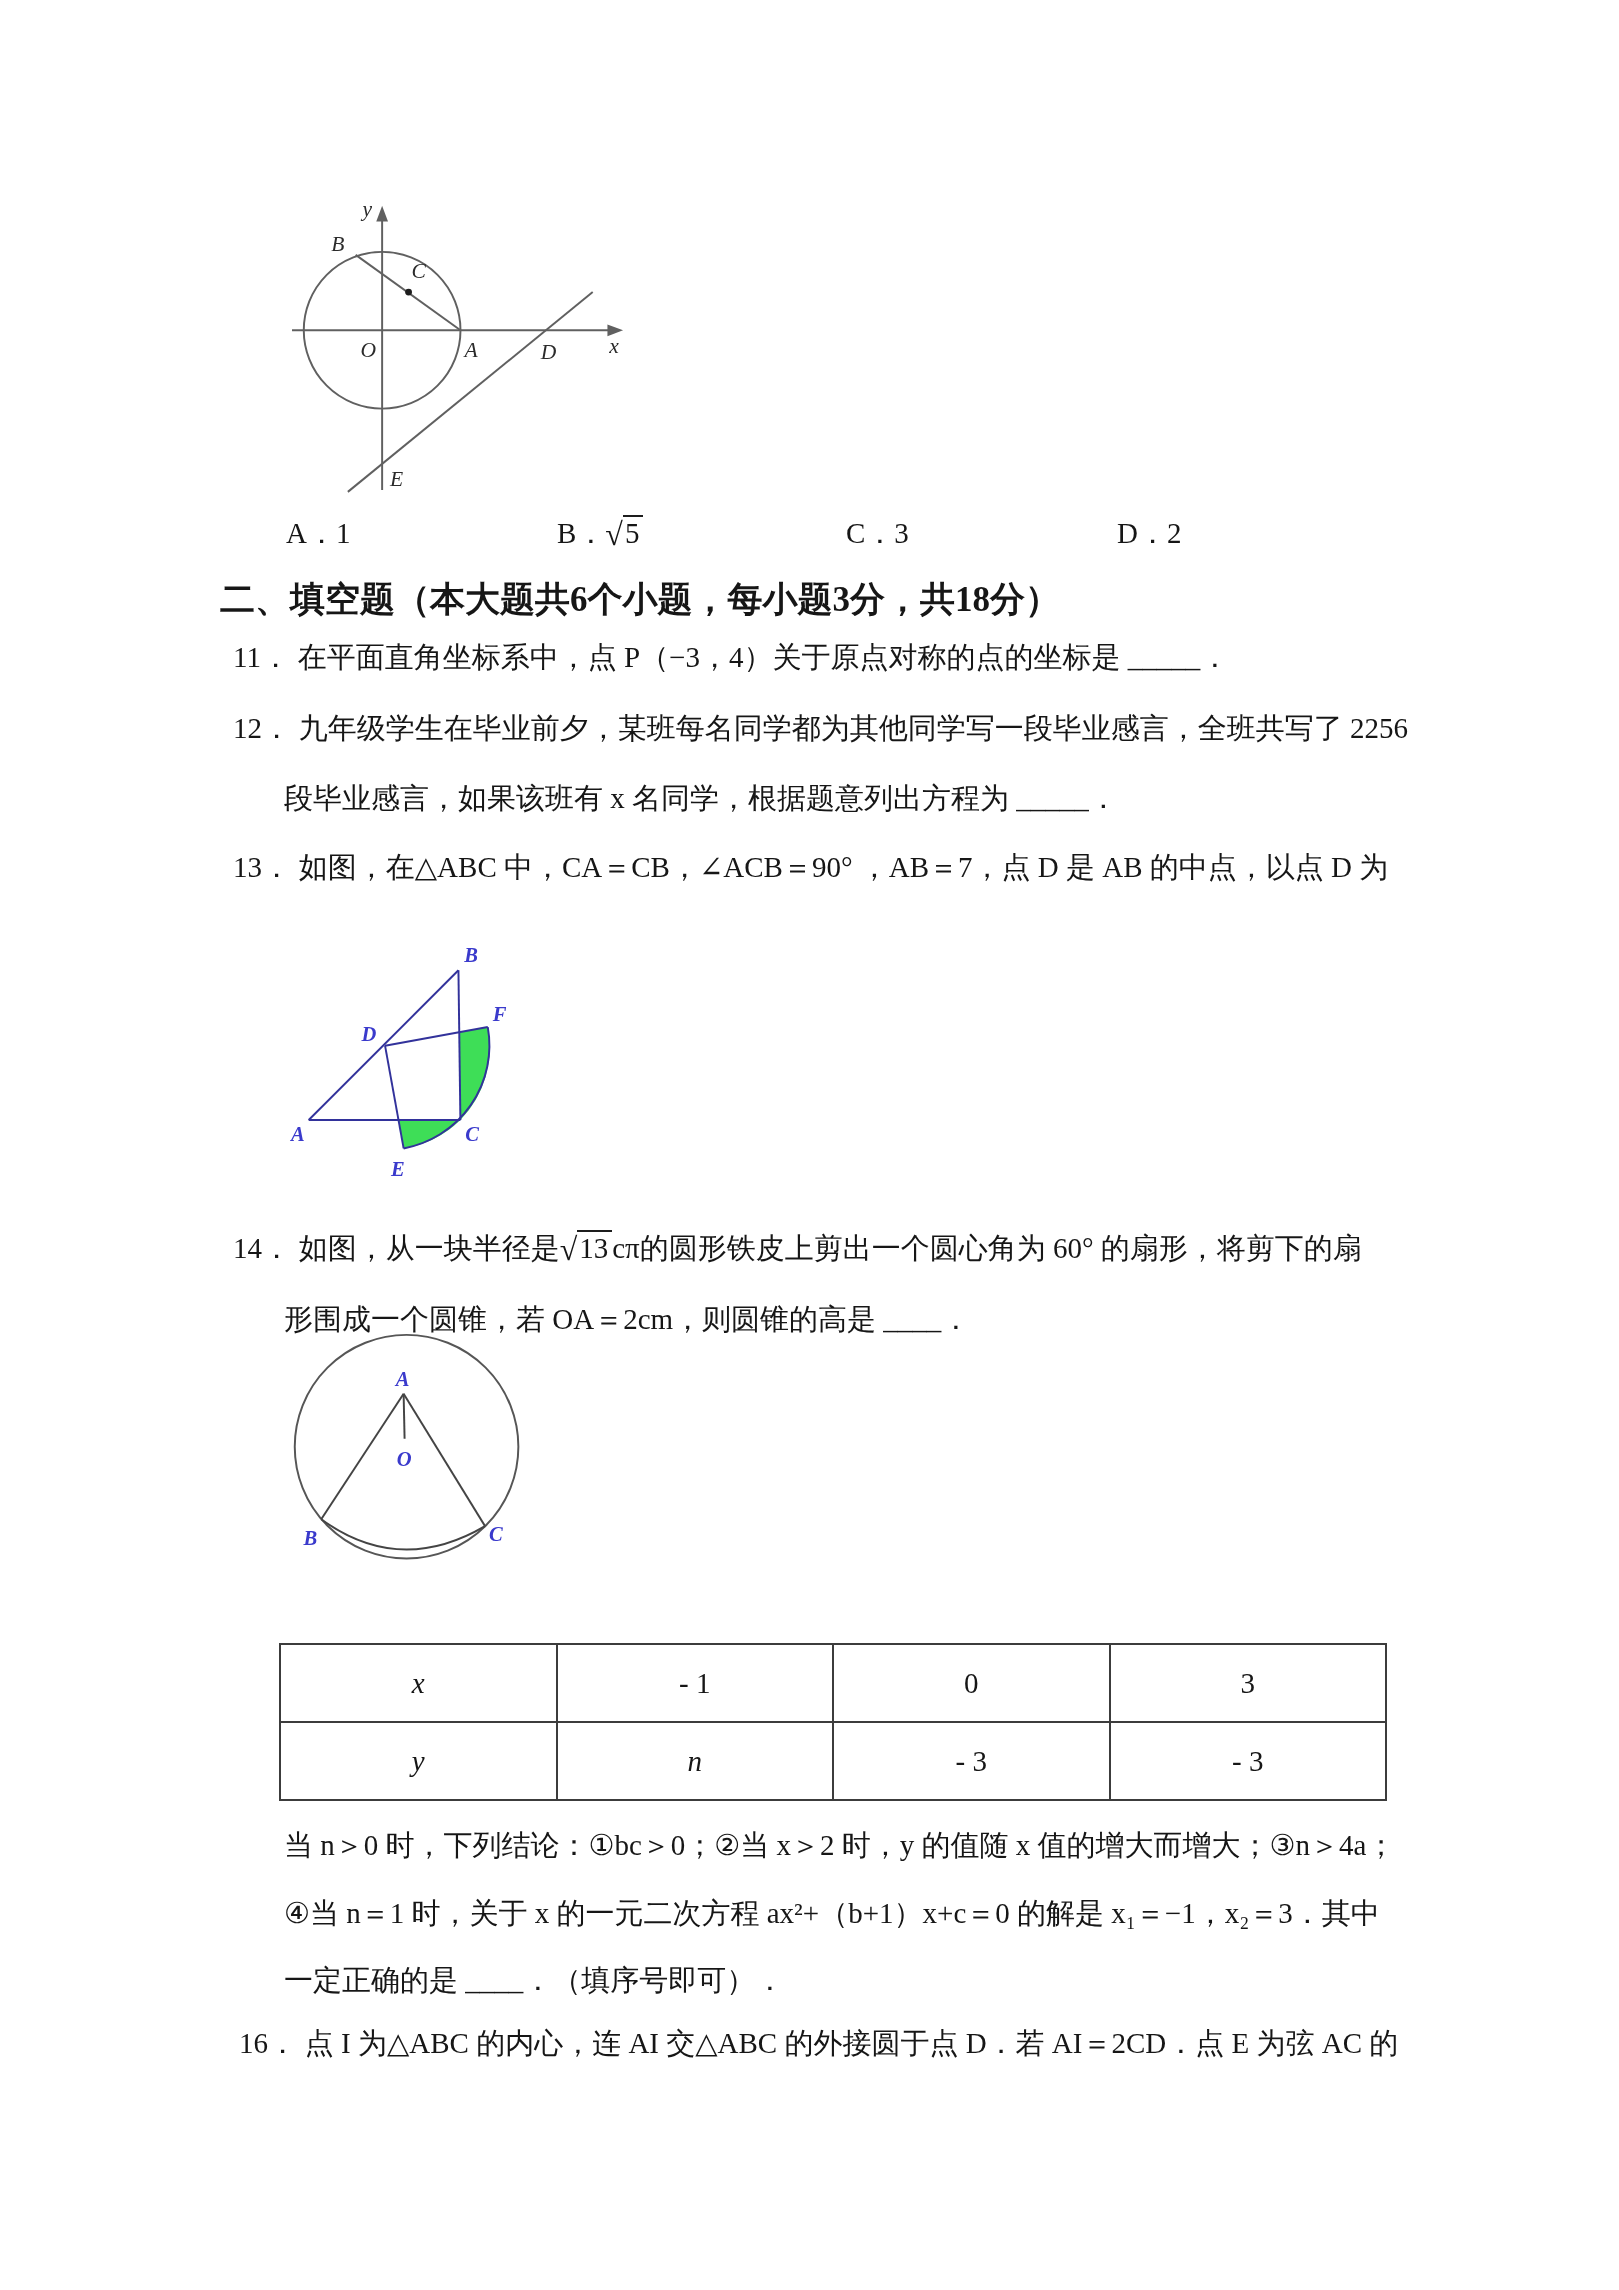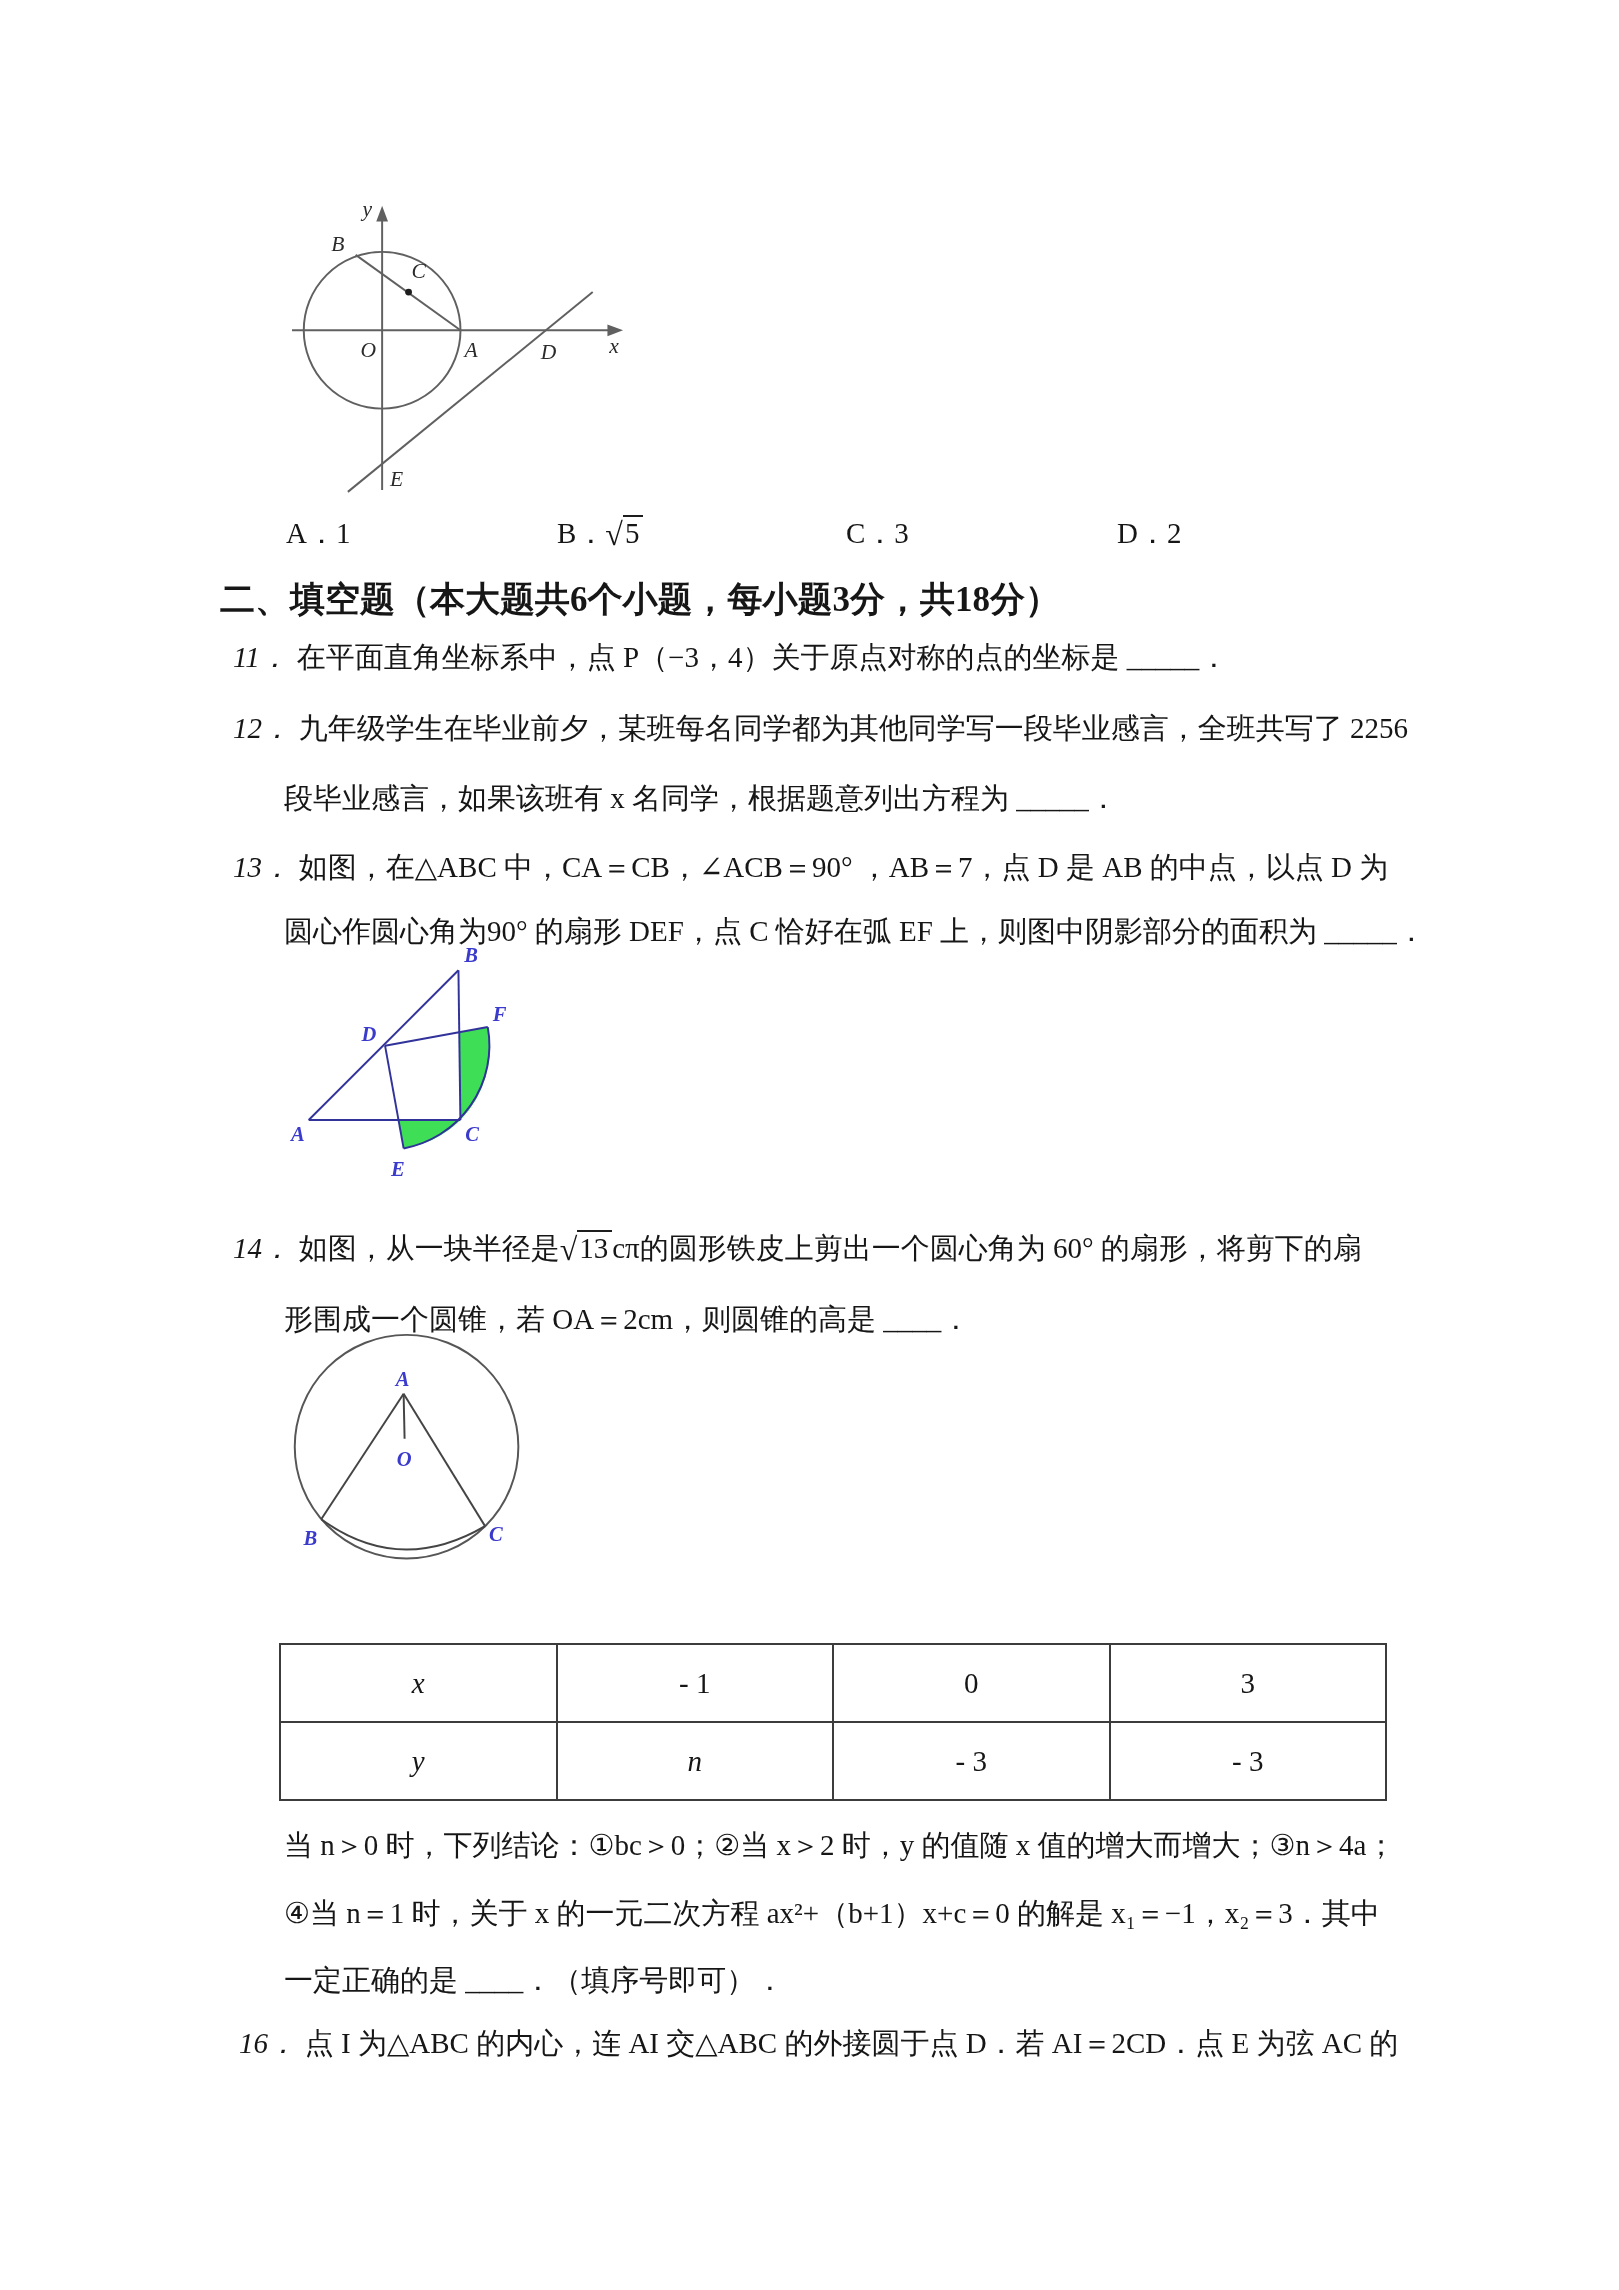--- a/index.html
+++ b/index.html
@@ -8,21 +8,21 @@
     width:1619px;height:2291px;
     background:#ffffff;
     font-family:"Liberation Serif","DejaVu Serif","DejaVu Sans",serif;
     color:#161616;
     overflow:hidden;
     margin:0 auto;
   }
   .abs{position:absolute;white-space:nowrap;}
   .txt{font-size:29px;line-height:1.25;text-align:right;}
   .hdr{font-size:35px;font-weight:bold;}
-  .qline .num{padding-right:7.8px;font-style:italic;}
+  .qline .num{padding-right:7.8px;}
   .sqrt{display:inline-block;font-size:32px;line-height:1;transform:translateY(2px);}
   .radicand{display:inline-block;border-top:2px solid #1d1d1d;padding:0 3.9px 0 2px;line-height:1.15;}
   .fig{position:absolute;}
   .fig text{font-family:"Liberation Serif","DejaVu Serif",serif;font-style:italic;}
   .lbl-gray{fill:#2b2b2b;font-size:22px;}
   .lbl-blue{fill:#3a3acc;font-size:21px;font-weight:bold;}
   .vtable{
     position:absolute;left:279px;top:1643px;
     border-collapse:collapse;table-layout:fixed;
     width:1108px;
@@ -73,21 +73,20 @@
   </div>
 
   <div class="abs txt qline" style="left:233px;top:710px">
     <span class="num">12．</span><span>九年级学生在毕业前夕，某班每名同学都为其他同学写一段毕业感言，全班共写了 2256</span>
   </div>
   <div class="abs txt" style="left:284px;top:780px">段毕业感言，如果该班有 x 名同学，根据题意列出方程为 _____．</div>
 
   <div class="abs txt qline" style="left:233px;top:849px">
     <span class="num">13．</span><span>如图，在△ABC 中，CA＝CB，∠ACB＝90° ，AB＝7，点 D 是 AB 的中点，以点 D 为</span>
   </div>
-  <div class="abs txt" style="left:284px;top:913px">圆心作圆心角为90° 的扇形 DEF，点 C 恰好在弧 EF 上，则图中阴影部分的面积为 _____．</div>
 
   <svg class="fig" style="left:250px;top:939px" width="274" height="274" viewBox="0 0 280 280">
     <path d="M214,95 L243,90 A107,107 0 0 1 215,185 Z" stroke="none" fill="#3ede57"></path>
     <path d="M152,185 L215,185 A107,107 0 0 1 157,214 Z" stroke="none" fill="#3ede57"></path>
     <path d="M157,214 A107,107 0 0 0 243,90" fill="none" stroke="#32329b" stroke-width="2"></path>
     <line x1="60" y1="185" x2="213" y2="32" stroke="#32329b" stroke-width="2"></line>
     <line x1="213" y1="32" x2="215" y2="185" stroke="#32329b" stroke-width="2"></line>
     <line x1="60" y1="185" x2="215" y2="185" stroke="#32329b" stroke-width="2"></line>
     <line x1="138" y1="109" x2="243" y2="90" stroke="#32329b" stroke-width="2"></line>
     <line x1="138" y1="109" x2="157" y2="214" stroke="#32329b" stroke-width="2"></line>

